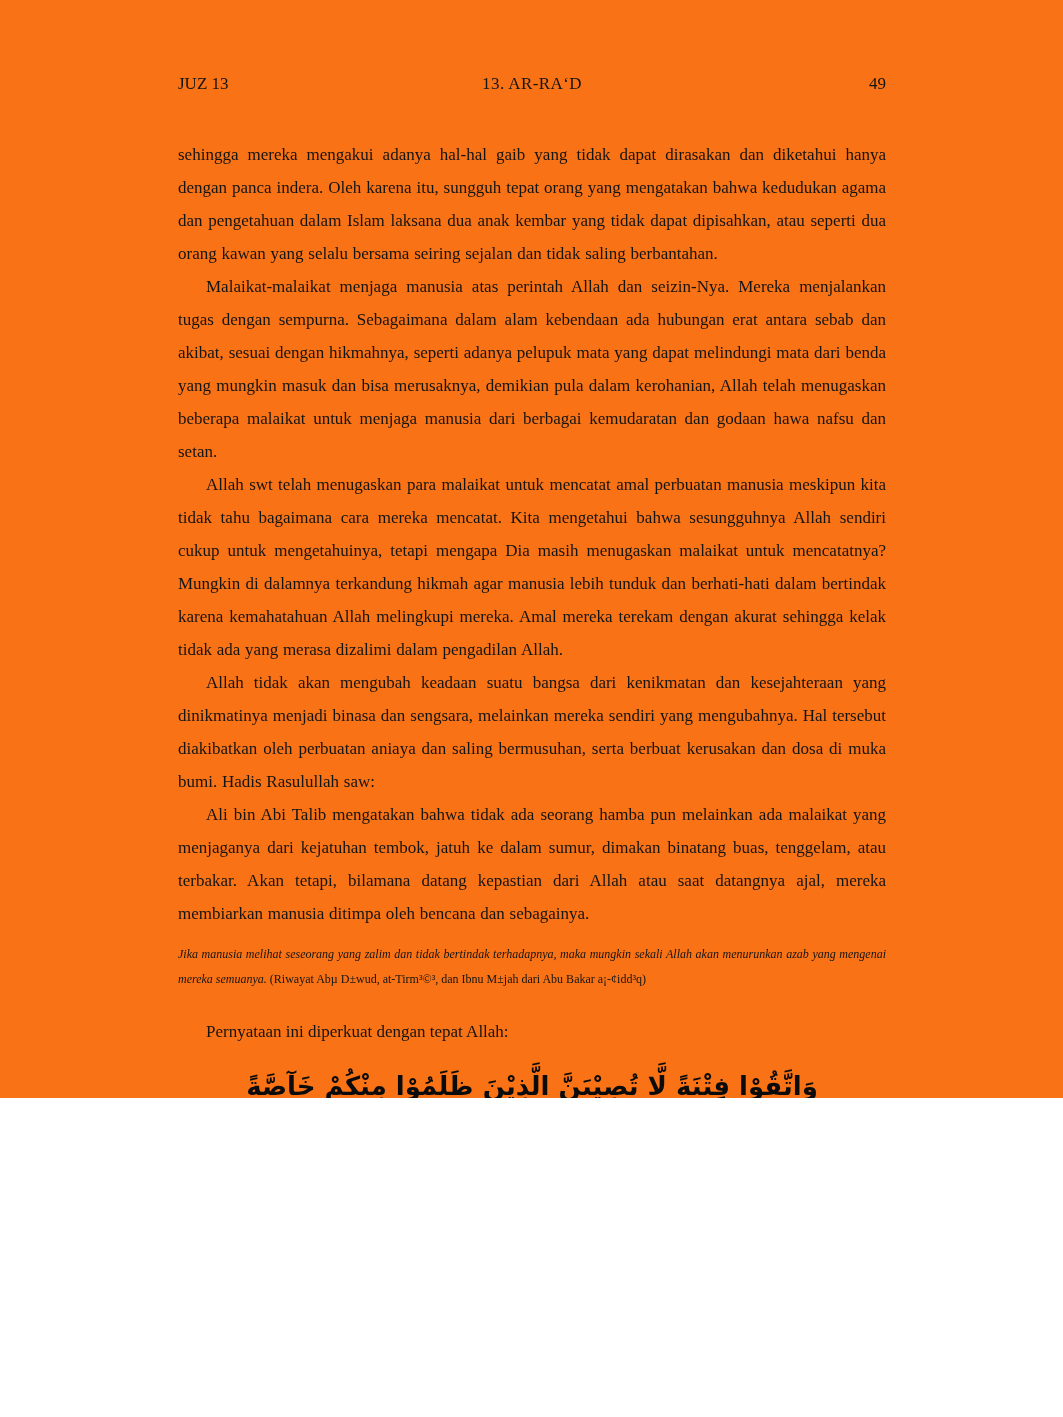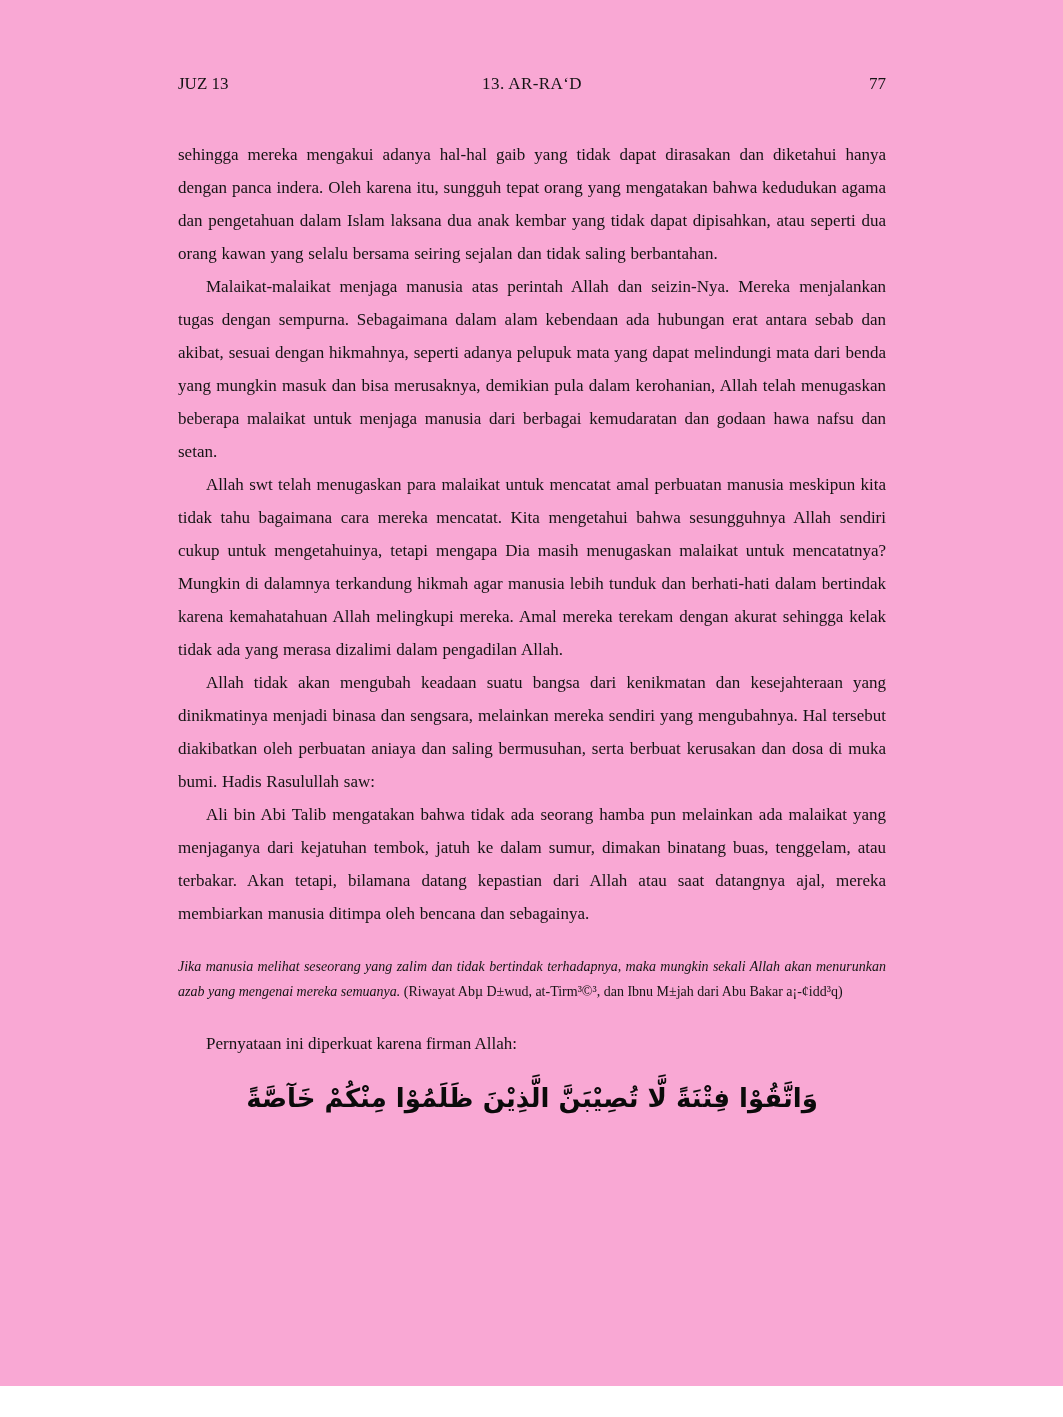--- a/index.html
+++ b/index.html
@@ -3,23 +3,23 @@
 <meta charset="utf-8">
 <style>
   html, body {
     margin: 0;
     padding: 0;
     background: #ffffff;
   }
   .page {
     position: relative;
     width: 1063px;
-    height: 1386px;
+    height: 1098px;
     margin: 0 auto;
-    background: #f9a8d4;
+    background: #f97316;
     color: #141414;
     font-family: "Liberation Serif", serif;
     box-sizing: border-box;
     padding: 74px 177px 32px 178px;
     overflow: hidden;
   }
   .page-header {
     display: flex;
     align-items: baseline;
     font-size: 17px;
@@ -52,22 +52,22 @@
     text-align-last: justify;
   }
   .arabic-source {
     margin: 2px 0 0 0;
     font-size: 19px;
     line-height: 40px;
     text-align: right;
   }
 
   .translation {
-    margin: 24px 0 0 0;
-    font-size: 14px;
+    margin: 12px 0 0 0;
+    font-size: 12px;
     line-height: 25.4px;
     text-align: justify;
   }
   .translation .it { font-style: italic; }
 
   .closing {
     margin: 26px 0 0 0;
     font-size: 17px;
     line-height: 25.4px;
     text-indent: 28px;
@@ -86,35 +86,35 @@
   }
 </style>
 </head>
 <body>
 
 <div class="page">
 
   <header class="page-header">
     <span class="h-left">JUZ 13</span>
     <span class="h-center">13. AR-RA‘D</span>
-    <span class="h-right">77</span>
+    <span class="h-right">49</span>
   </header>
 
   <main class="body-text">
 
     <p class="para no-indent">sehingga mereka mengakui adanya hal-hal gaib yang tidak dapat dirasakan dan diketahui hanya dengan panca indera. Oleh karena itu, sungguh tepat orang yang mengatakan bahwa kedudukan agama dan pengetahuan dalam Islam laksana dua anak kembar yang tidak dapat dipisahkan, atau seperti dua orang kawan yang selalu bersama seiring sejalan dan tidak saling berbantahan.</p>
     <p class="para">Malaikat-malaikat menjaga manusia atas perintah Allah dan seizin-Nya. Mereka menjalankan tugas dengan sempurna. Sebagaimana dalam alam kebendaan ada hubungan erat antara sebab dan akibat, sesuai dengan hikmahnya, seperti adanya pelupuk mata yang dapat melindungi mata dari benda yang mungkin masuk dan bisa merusaknya, demikian pula dalam kerohanian, Allah telah menugaskan beberapa malaikat untuk menjaga manusia dari berbagai kemudaratan dan godaan hawa nafsu dan setan.</p>
     <p class="para">Allah swt telah menugaskan para malaikat untuk mencatat amal perbuatan manusia meskipun kita tidak tahu bagaimana cara mereka mencatat. Kita mengetahui bahwa sesungguhnya Allah sendiri cukup untuk mengetahuinya, tetapi mengapa Dia masih menugaskan malaikat untuk mencatatnya? Mungkin di dalamnya terkandung hikmah agar manusia lebih tunduk dan berhati-hati dalam bertindak karena kemahatahuan Allah melingkupi mereka. Amal mereka terekam dengan akurat sehingga kelak tidak ada yang merasa dizalimi dalam pengadilan Allah.</p>
     <p class="para">Allah tidak akan mengubah keadaan suatu bangsa dari kenikmatan dan kesejahteraan yang dinikmatinya menjadi binasa dan sengsara, melainkan mereka sendiri yang mengubahnya. Hal tersebut diakibatkan oleh perbuatan aniaya dan saling bermusuhan, serta berbuat kerusakan dan dosa di muka bumi. Hadis Rasulullah saw:</p>
     <p class="para">Ali bin Abi Talib mengatakan bahwa tidak ada seorang hamba pun melainkan ada malaikat yang menjaganya dari kejatuhan tembok, jatuh ke dalam sumur, dimakan binatang buas, tenggelam, atau terbakar. Akan tetapi, bilamana datang kepastian dari Allah atau saat datangnya ajal, mereka membiarkan manusia ditimpa oleh bencana dan sebagainya.</p>
 
 
     <p class="translation">
       <span class="it">Jika manusia melihat seseorang yang zalim dan tidak bertindak terhadapnya, maka mungkin sekali Allah akan menurunkan azab yang mengenai mereka semuanya.</span><span> (Riwayat Abµ D±wud, at-Tirm³©³, dan Ibnu M±jah dari Abu Bakar a¡-¢idd³q)</span>
     </p>
 
-    <p class="closing">Pernyataan ini diperkuat karena firman Allah:</p>
+    <p class="closing">Pernyataan ini diperkuat dengan tepat Allah:</p>
 
     <p class="verse">وَاتَّقُوْا فِتْنَةً لَّا تُصِيْبَنَّ الَّذِيْنَ ظَلَمُوْا مِنْكُمْ خَآصَّةً</p>
 
   </main>
 
 </div>
 
 </body></html>

